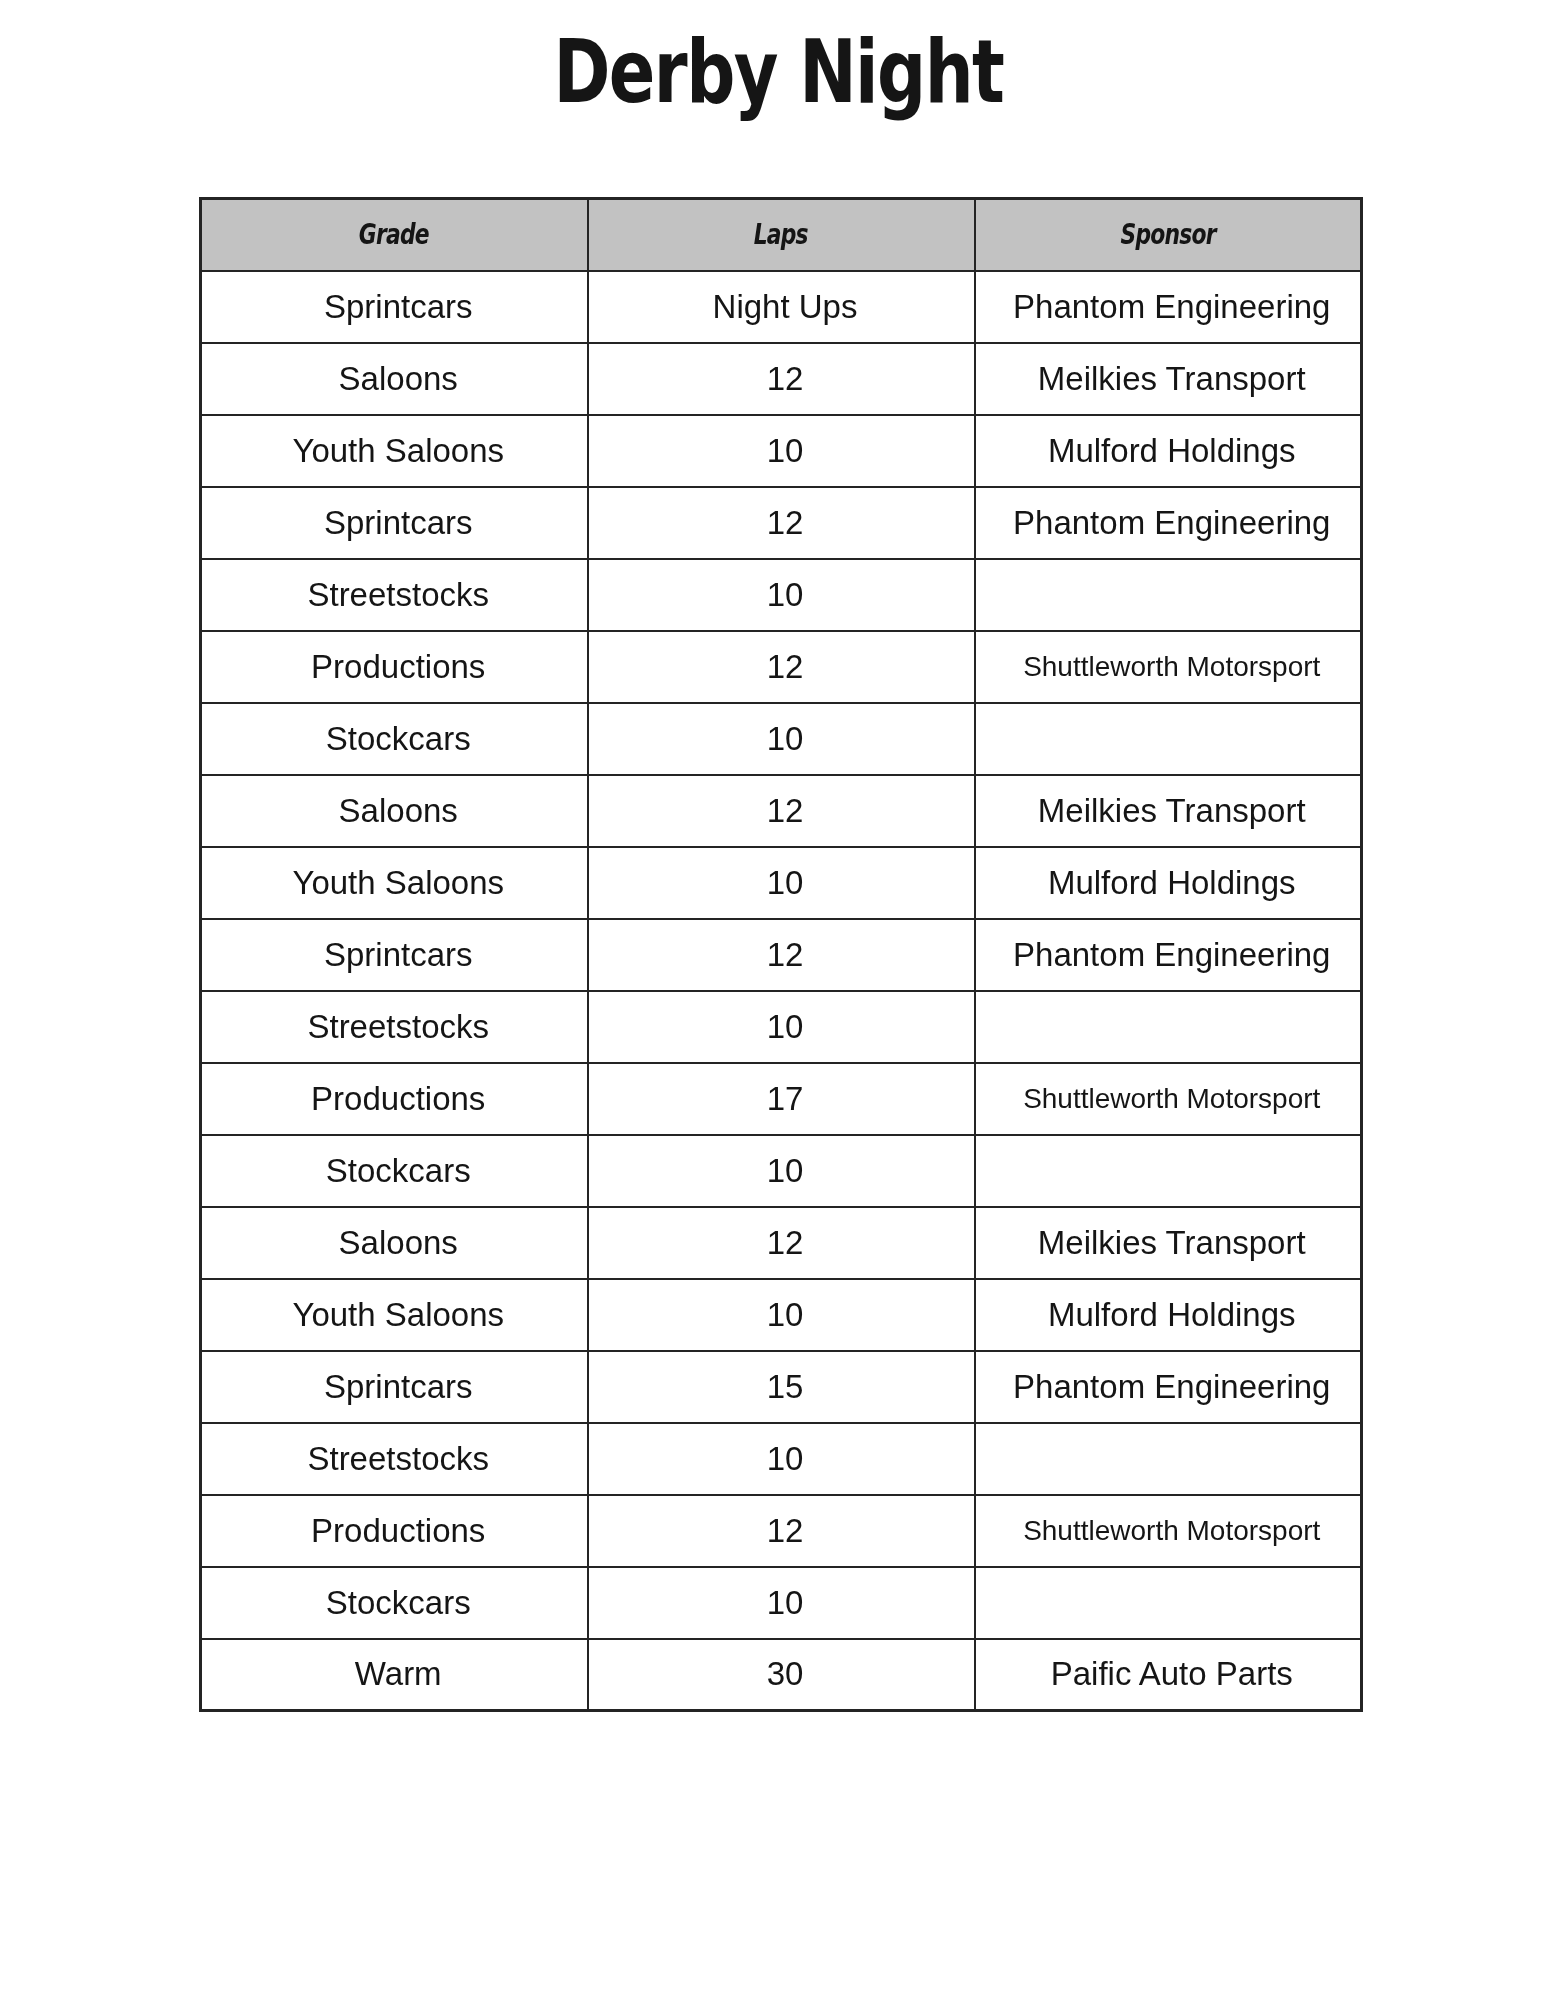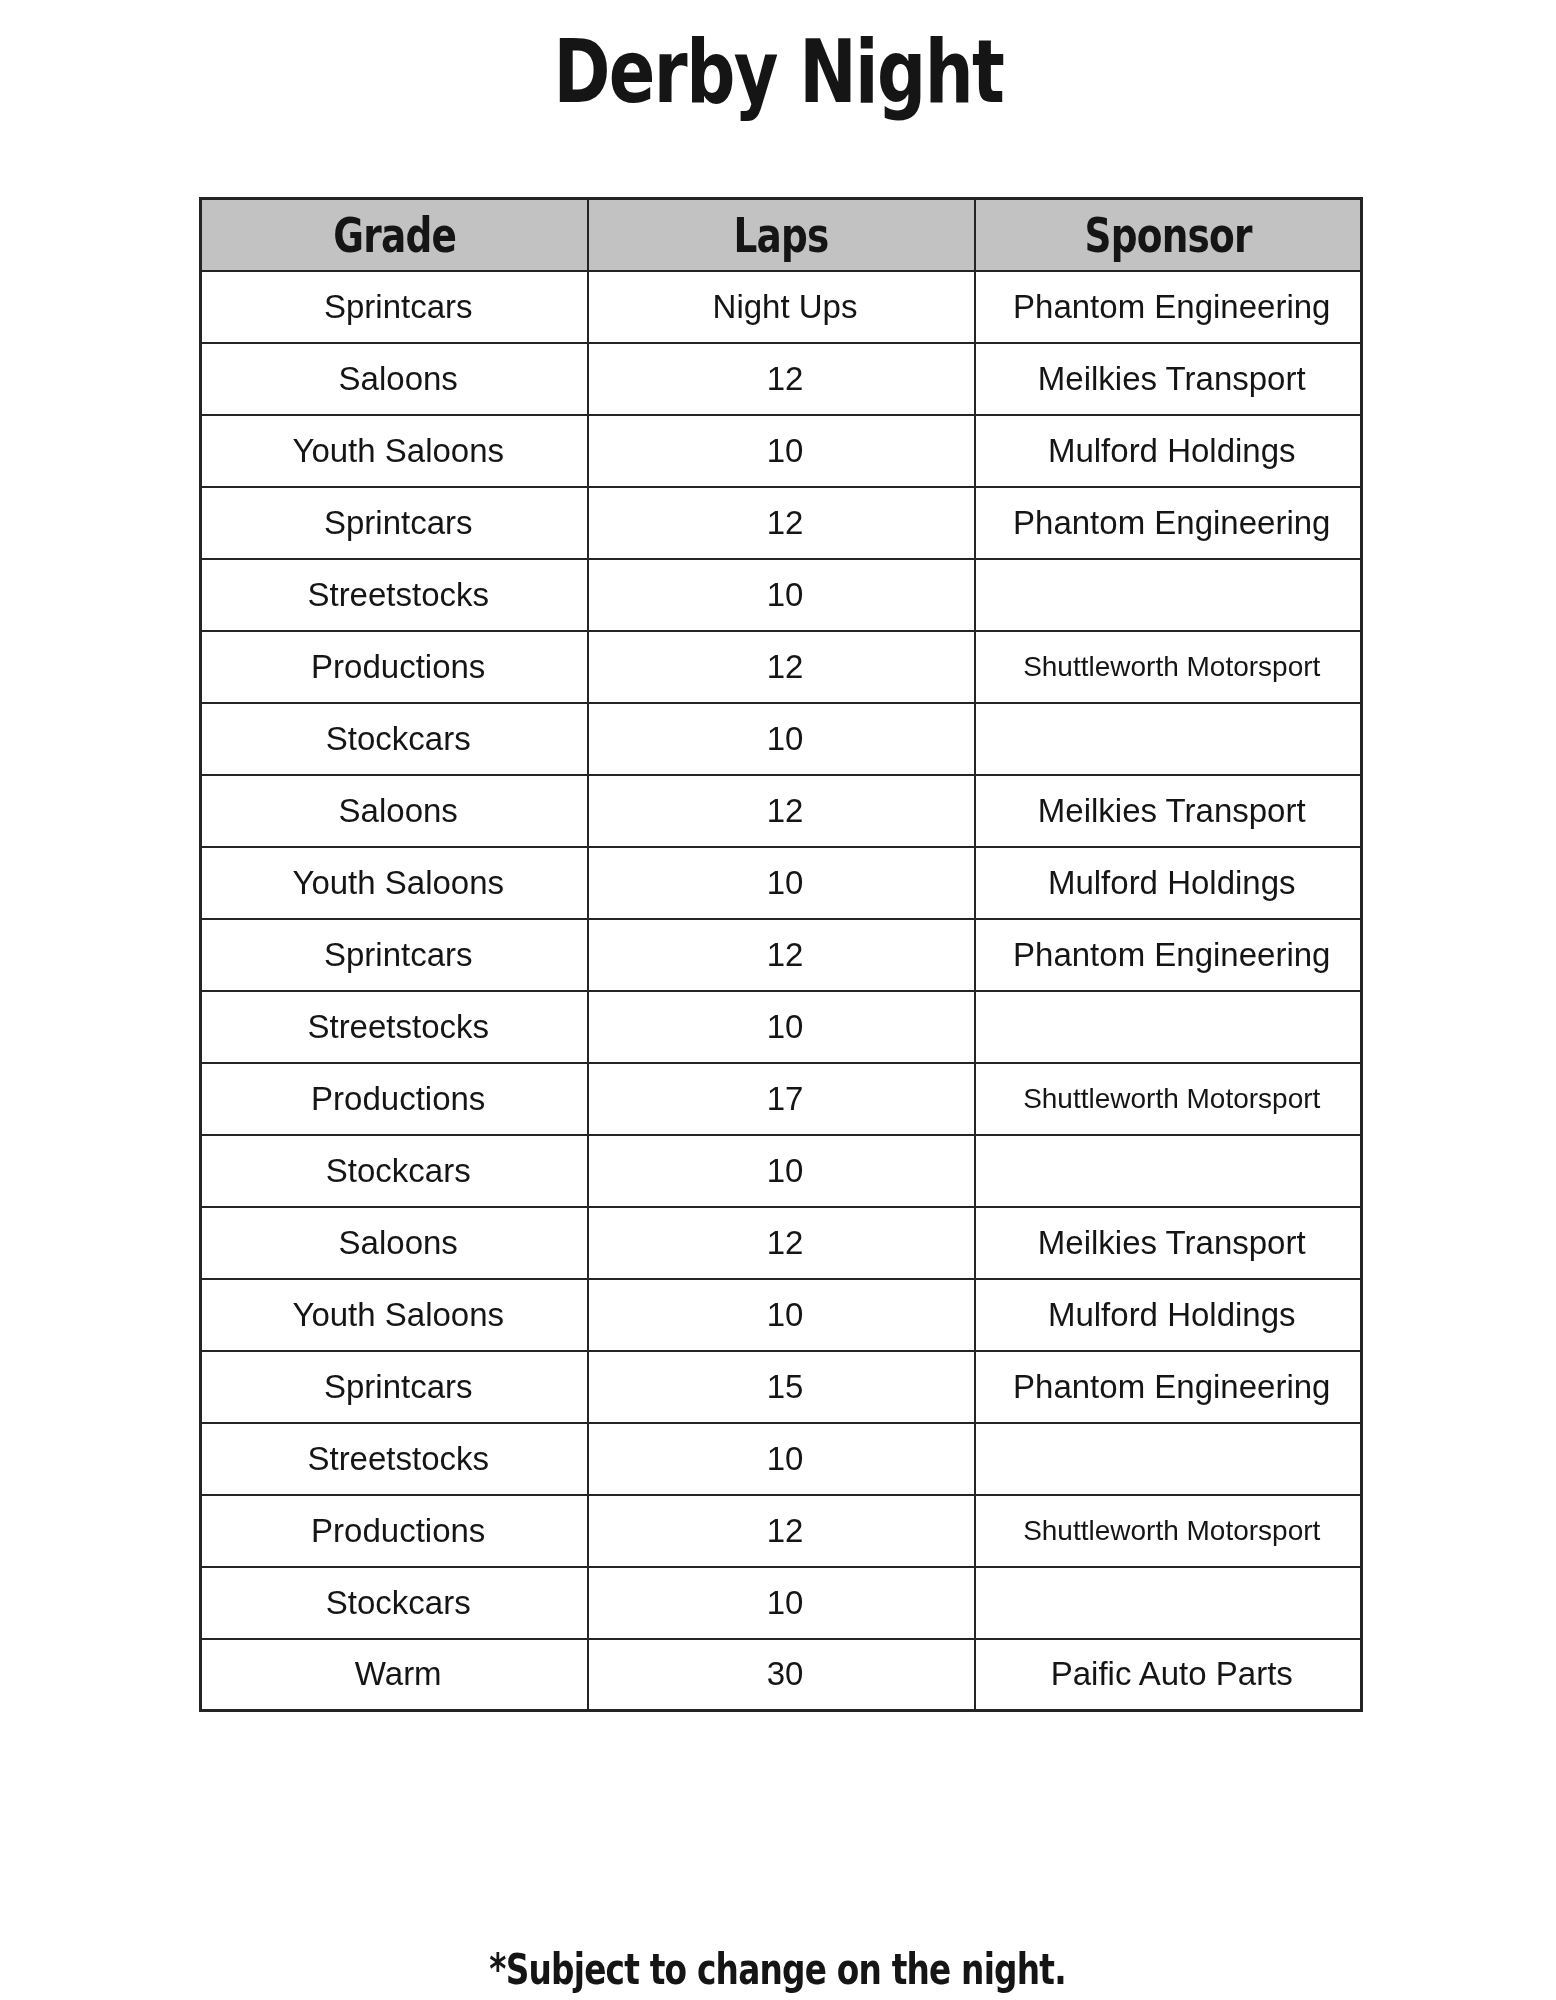--- a/index.html
+++ b/index.html
@@ -46,23 +46,24 @@
     height: 72px;
     text-align: center;
     vertical-align: middle;
     overflow: hidden;
     white-space: nowrap;
   }
   table.schedule thead th {
     background: var(--header-bg, #c2c2c2);
     font-family: "DejaVu Sans", sans-serif;
     font-weight: 900;
-    font-size: 48px;
+    font-size: 28px;
     color: var(--ink, #111111);
     letter-spacing: -1px;
+    font-style: italic;
   }
   table.schedule td {
     font-size: 33px;
     color: var(--ink, #1c1c1c);
     background: #ffffff;
     padding-left: 8px;
   }
   table.schedule td.small-text { font-size: 28px; }
   .footnote {
     position: absolute;
@@ -190,15 +191,14 @@
           <td></td>
         </tr>
         <tr>
           <td>Warm</td>
           <td>30</td>
           <td>Paific Auto Parts</td>
         </tr>
       </tbody>
   </table>
 
-  <div class="footnote"><span class="condense">*Subject to change on the night.</span></div>
 
 </div>
 
 </body></html>

